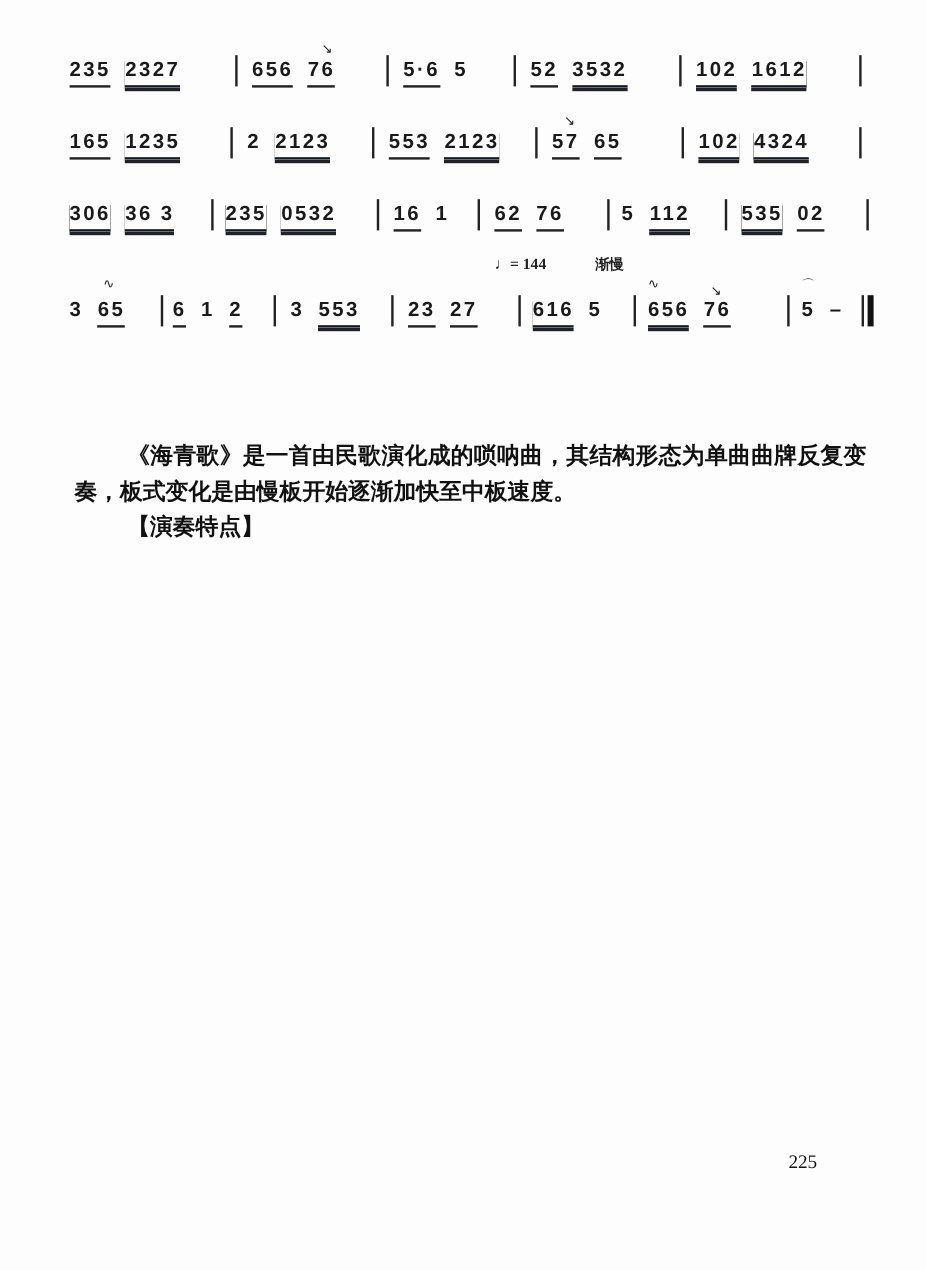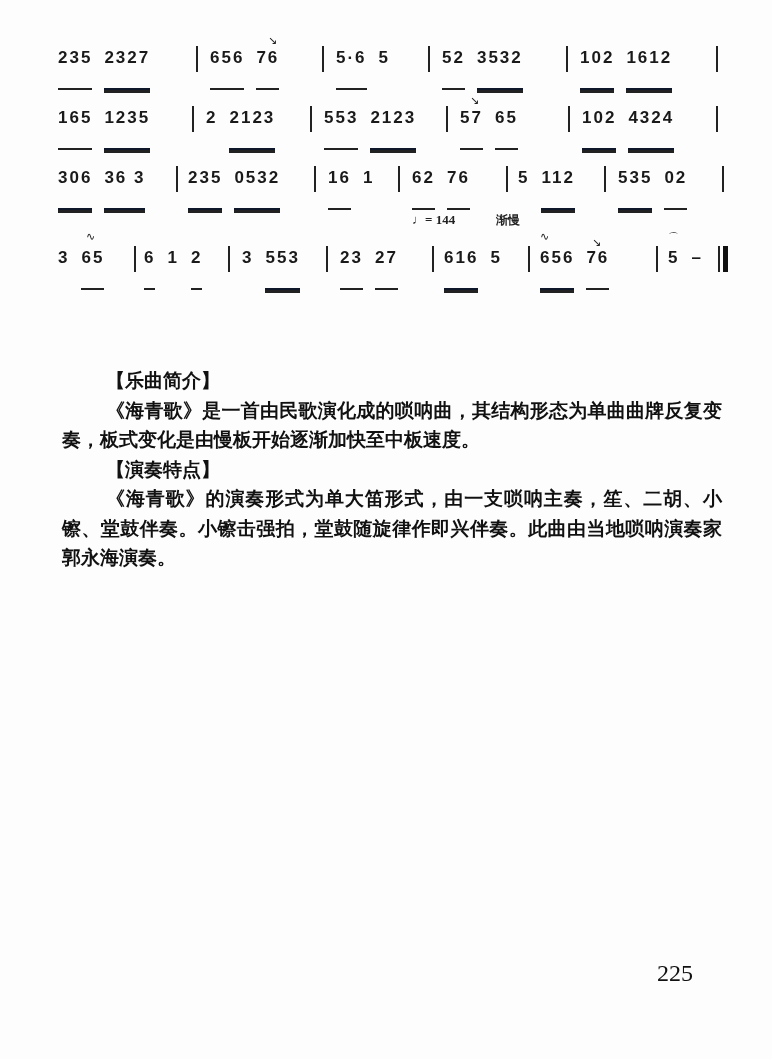--- a/index.html
+++ b/index.html
@@ -9,33 +9,33 @@
   
   .score { position: absolute; left: 58px; top: 40px; width: 670px; }
   .staff { position: absolute; left: 0; width: 670px; height: 40px; }
   .measure { position: absolute; top: 0; height: 40px; }
   .bar { position: absolute; top: 6px; width: 2px; height: 26px; background: #222; }
   .bar.final-thin { width: 2px; }
   .bar.final-thick { width: 5px; background: #111; }
   .notes { position: absolute; top: 8px; white-space: nowrap;
            font-family: "Liberation Sans", sans-serif; font-weight: bold; font-size: 17px;
            letter-spacing: 2px; color: #1a1a1a; }
-  .grp { display: inline-block; position: relative; margin-right: 12px; padding-bottom: 20px; }
+  .grp { display: inline-block; position: relative; margin-right: 12px; padding-bottom: 3px; }
   .grp.u1 { border-bottom: 2px solid #222; }
   .grp.u2 { border-bottom: 2px solid #0f172a; box-shadow: 0 3px 0 -0px #222; }
   .tempo { position: absolute; font-family: "Liberation Serif", serif; font-weight: bold; font-size: 13px; color: #222; }
   .ornament { position: absolute; font-size: 11px; color: #222; font-family: "DejaVu Sans", sans-serif; }
 
   
   .text { position: absolute; left: 62px; top: 366px; width: 660px;
           font-family: "DejaVu Sans", sans-serif; font-size: 19px; line-height: 29.5px; color: #111; }
   .heading { font-weight: bold; margin-left: 44px; }
   .para { text-indent: 44px; text-align: justify; font-weight: bold; }
   .pagenum { position: absolute; left: 657px; top: 960px;
-             font-family: "Liberation Serif", serif; font-size: 24px; color: #111; }
+             font-family: "Liberation Serif", serif; font-size: 16px; color: #111; }
 </style>
 </head>
 <body>
 
 <div class="page">
 
   <div class="score">
 
     <div class="staff" style="top:0px;">
       <div class="measure" style="left:0px;">
@@ -146,20 +146,18 @@
       <div class="measure" style="left:610px;">
         <div class="notes"><span class="grp">5</span><span class="grp">–</span></div>
         <span class="ornament" style="left:0px; top:-10px;">⌒</span>
       </div>
       <div class="bar final-thin" style="left:660px;"></div>
       <div class="bar final-thick" style="left:665px;"></div>
     </div>
   </div>
 
   <div class="text">
-    <div class="heading">【乐曲简介】</div>
     <div class="para">《海青歌》是一首由民歌演化成的唢呐曲，其结构形态为单曲曲牌反复变奏，板式变化是由慢板开始逐渐加快至中板速度。</div>
     <div class="heading">【演奏特点】</div>
-    <div class="para">《海青歌》的演奏形式为单大笛形式，由一支唢呐主奏，笙、二胡、小镲、堂鼓伴奏。小镲击强拍，堂鼓随旋律作即兴伴奏。此曲由当地唢呐演奏家郭永海演奏。</div>
   </div>
 
   <div class="pagenum">225</div>
 </div>
 
 </body></html>

